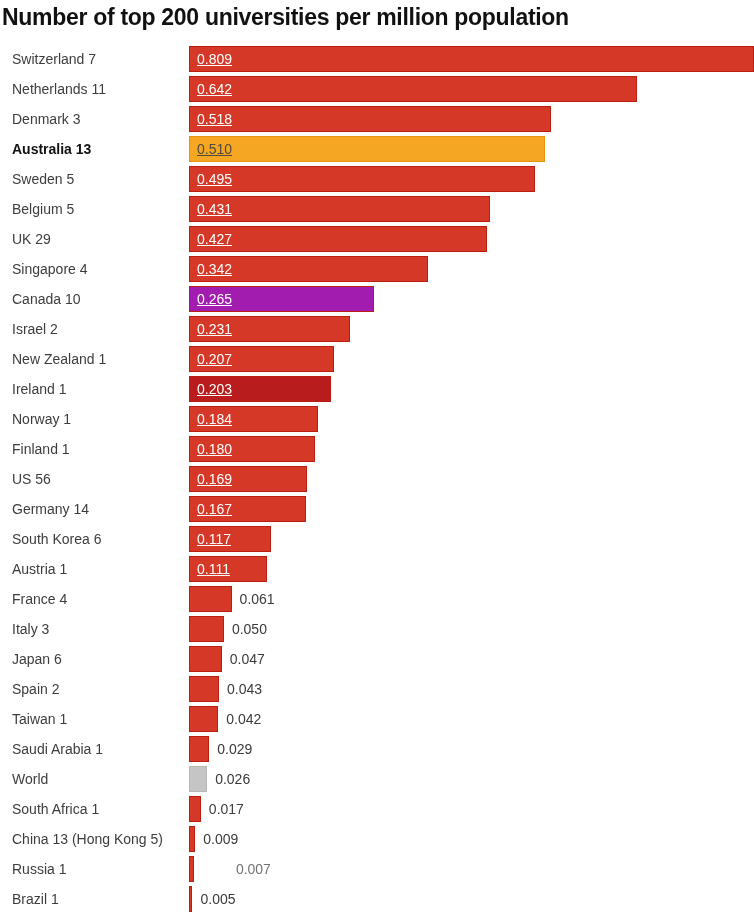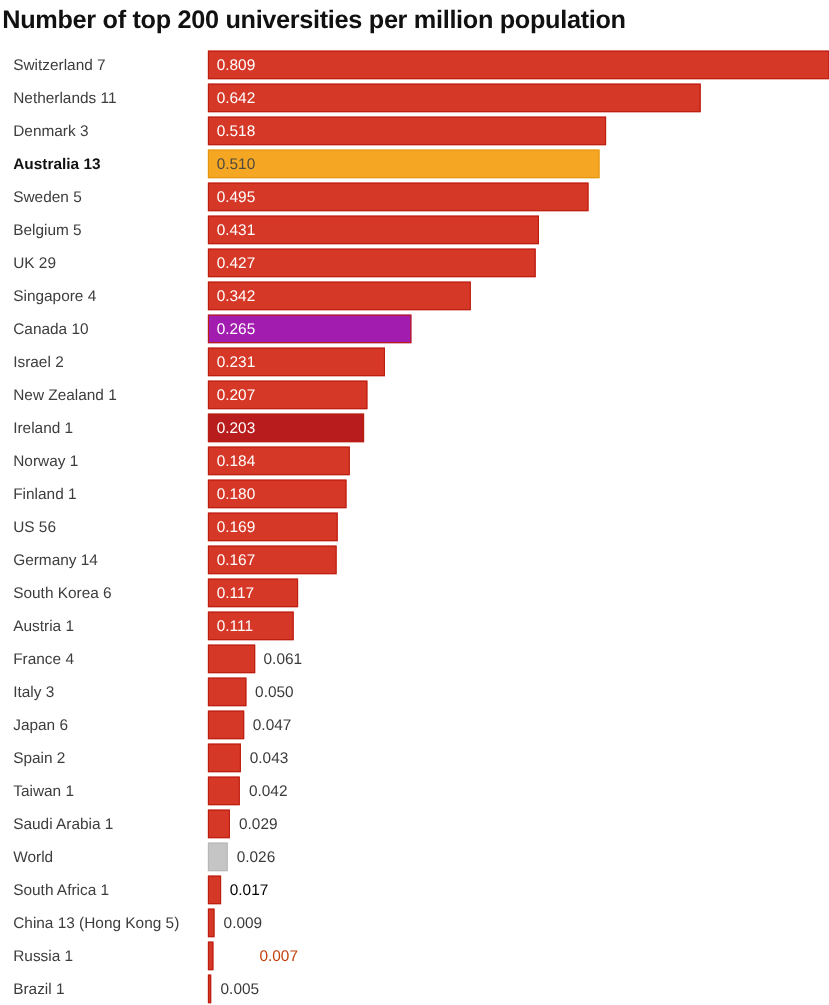--- a/index.html
+++ b/index.html
@@ -55,20 +55,21 @@
     border: 1px solid transparent;
     display: flex;
     align-items: center;
     flex: 0 0 auto;
   }
   .val-in {
     font-size: 14px;
     color: #ffffff;
     padding-left: 7px;
     white-space: nowrap;
+    text-decoration: underline;
   }
   .val-out {
     font-size: 14px;
     color: #3a3a3a;
     margin-left: 8px;
     white-space: nowrap;
   }
 </style>
 </head>
 <body>
@@ -266,35 +267,35 @@
         <div class="country">World</div>
         <div class="track">
           <div class="bar" style="width: 3.21384%; background: rgb(197, 197, 197); border-color: rgb(183, 183, 183);"></div>
           <span class="val-out" style="color: rgb(58, 58, 58);">0.026</span>
         </div>
       </div>
       <div class="row">
         <div class="country">South Africa 1</div>
         <div class="track">
           <div class="bar" style="width: 2.10136%; background: rgb(214, 56, 40); border-color: rgb(187, 29, 15);"></div>
-          <span class="val-out" style="color: #000000;">0.017</span>
+          <span class="val-out" style="color: #404040;">0.017</span>
         </div>
       </div>
       <div class="row">
         <div class="country">China 13 (Hong Kong 5)</div>
         <div class="track">
           <div class="bar" style="width: 1.11248%; background: rgb(214, 56, 40); border-color: rgb(187, 29, 15);"></div>
           <span class="val-out" style="color: rgb(58, 58, 58);">0.009</span>
         </div>
       </div>
       <div class="row">
         <div class="country">Russia 1</div>
         <div class="track">
           <div class="bar" style="width: 0.865266%; background: rgb(214, 56, 40); border-color: rgb(187, 29, 15);"></div>
-          <span class="val-out" style="color: #c2410c; margin-left: 42px;">0.007</span>
+          <span class="val-out" style="color: #737373; margin-left: 42px;">0.007</span>
         </div>
       </div>
       <div class="row">
         <div class="country">Brazil 1</div>
         <div class="track">
           <div class="bar" style="width: 0.618047%; background: rgb(214, 56, 40); border-color: rgb(187, 29, 15);"></div>
           <span class="val-out" style="color: rgb(58, 58, 58);">0.005</span>
         </div>
       </div>
     </div>

